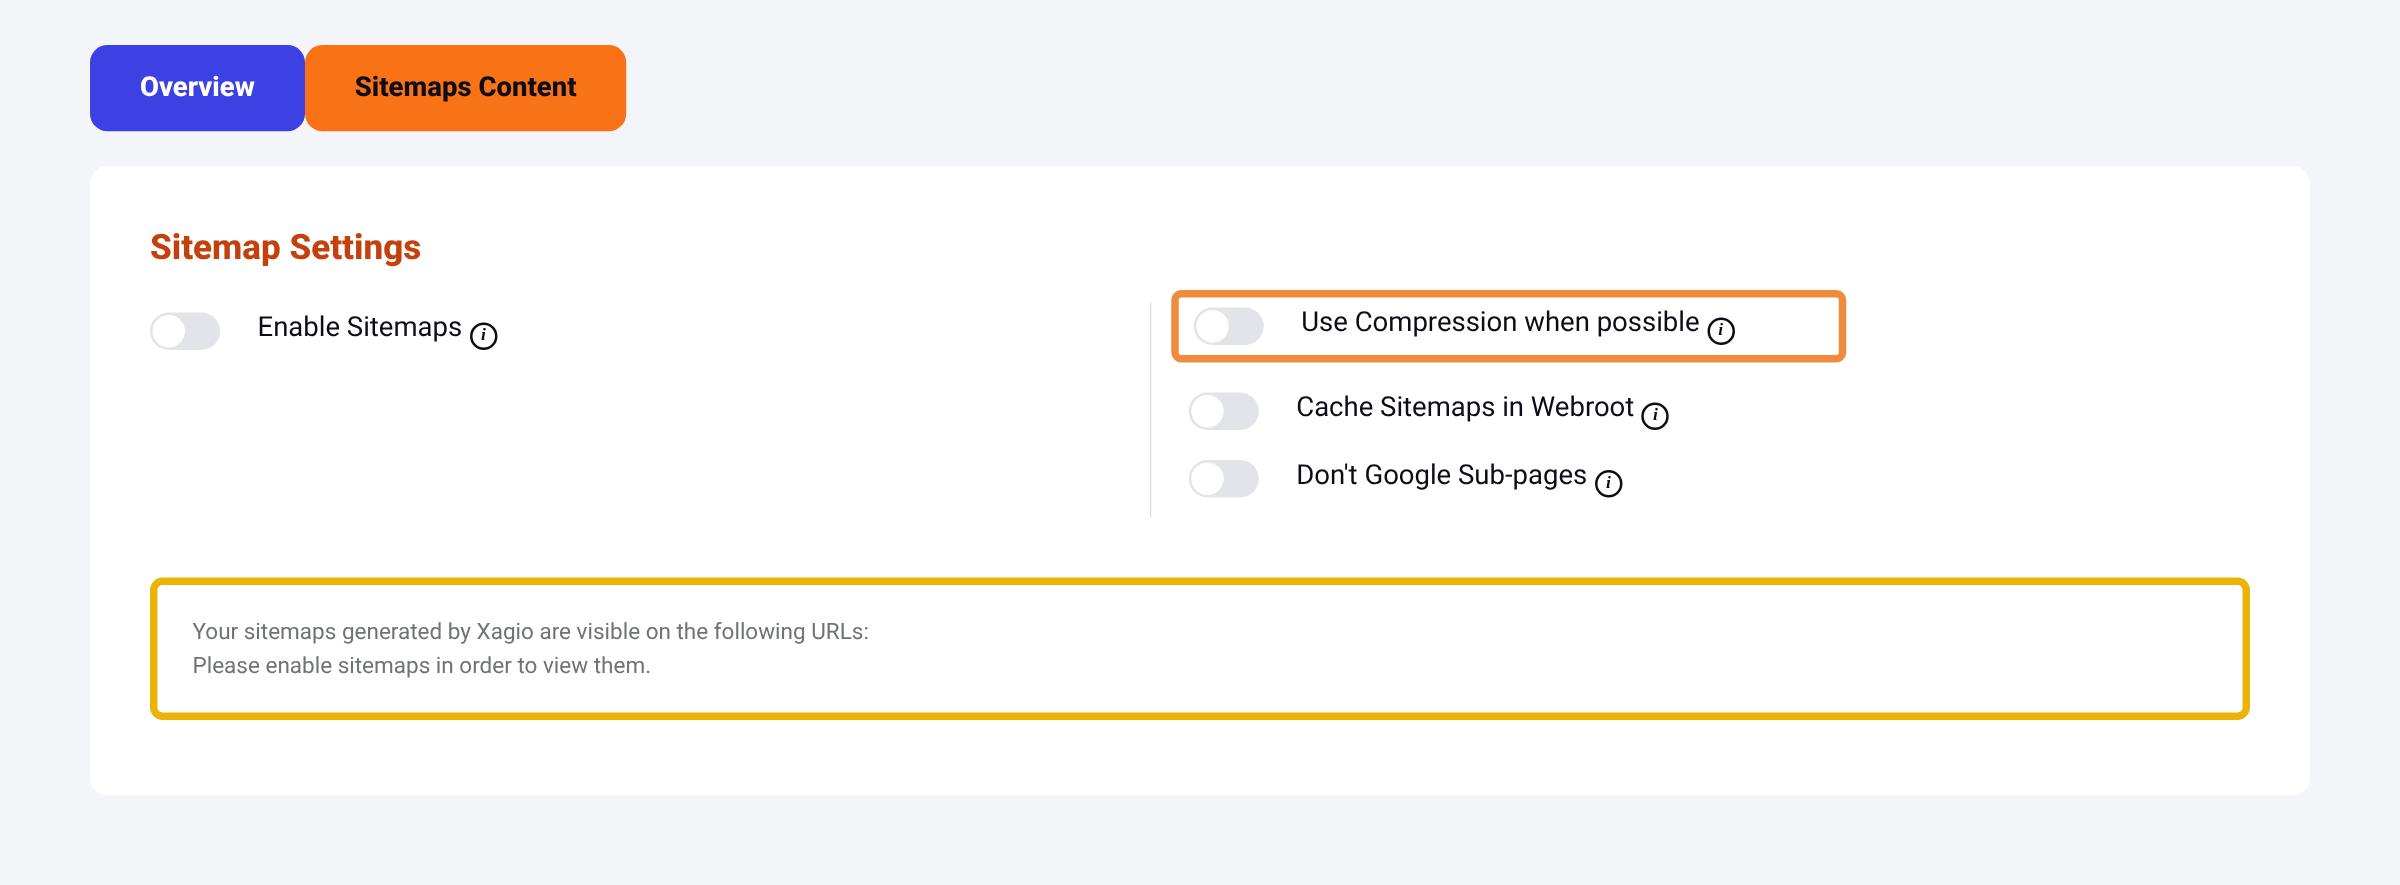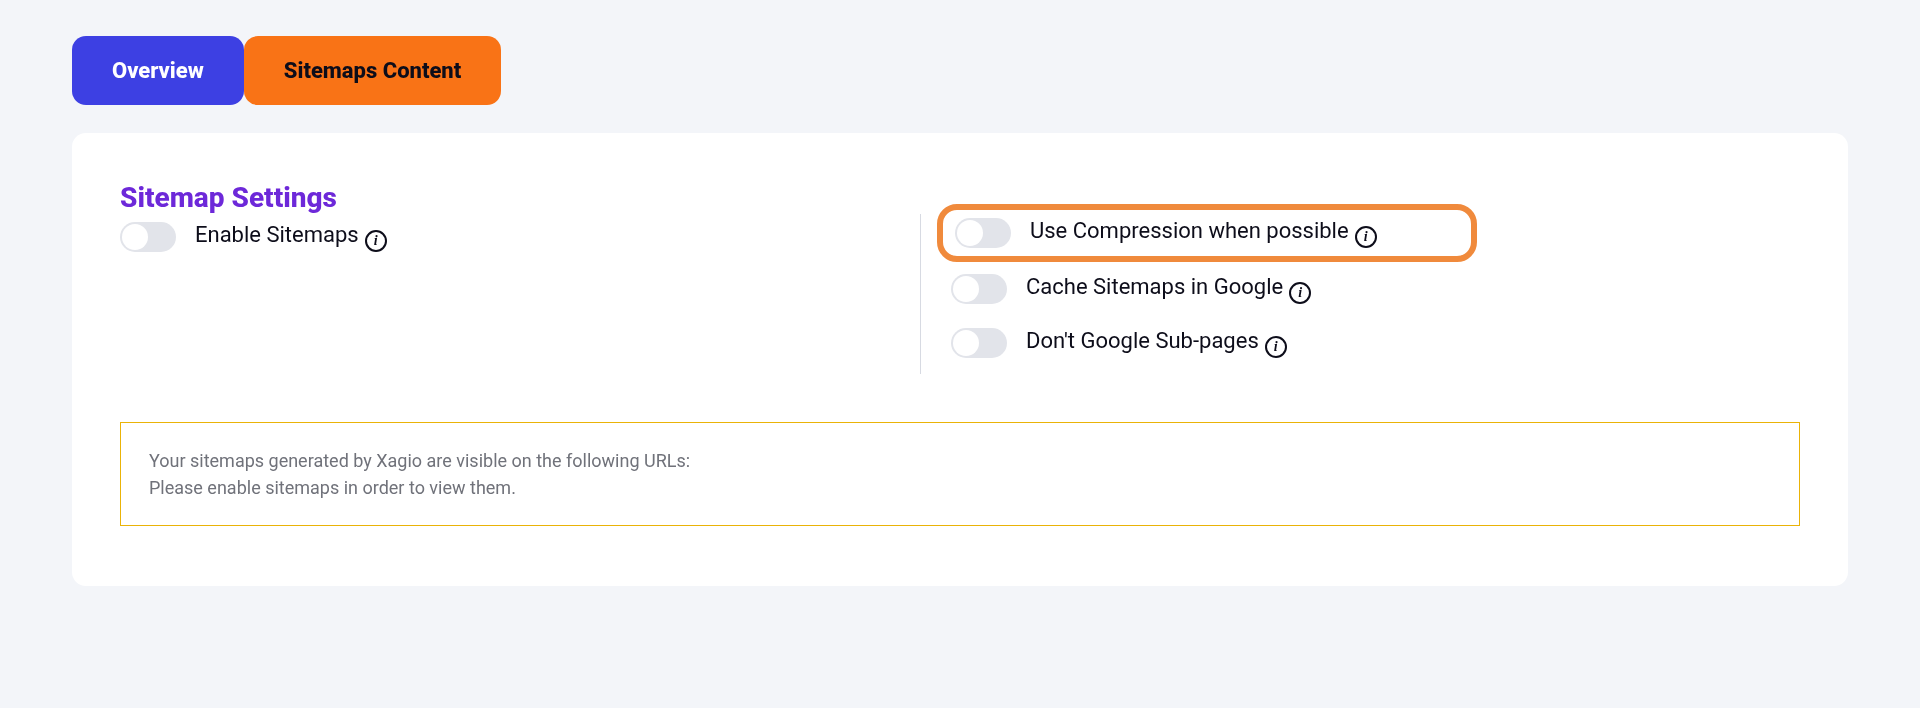--- a/index.html
+++ b/index.html
@@ -22,37 +22,38 @@
     .tab-active { background: #3d40e3; color: #fff; }
     .tab-inactive { background: #f97316; color: #0d0d1a; }
     .card {
       background: #fff;
       border-radius: 14px;
       padding: 48px 48px 60px 48px;
     }
     .card h2 {
       font-size: 28px;
       font-weight: 800;
-      color: #6d28d9;
+      color: #c2410c;
+      margin-bottom: 28px;
     }
     .settings-row { display: flex; align-items: stretch; }
     .col-left { flex: 0 0 800px; }
     .col-right { flex: 1; padding-left: 30px; border-left: 1px solid #d7dae2; }
     .setting {
       display: flex;
       align-items: center;
-      gap: 19px;
+      gap: 30px;
       padding: 8px 0;
       margin-bottom: 8px;
     }
     .setting-highlight {
       border: 6px solid #f08a3c;
-      border-radius: 20px;
+      border-radius: 8px;
       padding: 8px 12px;
-      margin: -10px -10px 4px -14px;
+      margin: -10px -10px 16px -14px;
       width: 540px;
     }
     .toggle {
       width: 56px;
       height: 30px;
       border-radius: 30px;
       background: #e2e4ea;
       position: relative;
       cursor: pointer;
       flex: 0 0 56px;
@@ -79,22 +80,22 @@
       font-size: 14px;
       line-height: 1;
       font-weight: 700;
       font-style: italic;
       font-family: Georgia, "Times New Roman", serif;
       margin-left: 6px;
       vertical-align: -3px;
     }
     .notice {
       margin-top: 48px;
-      border: 1px solid #eab308;
-      border-radius: 0;
+      border: 6px solid #eab308;
+      border-radius: 10px;
       padding: 24px 28px;
       color: #70727a;
       font-size: 18px;
       line-height: 1.5;
     }
   </style>
 </head>
 <body>
 
 <div class="tabs">
@@ -123,21 +124,21 @@
       <div class="setting setting-highlight">
         <div class="toggle"></div>
         <span class="setting-label">
           <span>Use Compression when possible</span><span class="info-icon">i</span>
         </span>
       </div>
 
       <div class="setting">
         <div class="toggle"></div>
         <span class="setting-label">
-          <span>Cache Sitemaps in Google</span><span class="info-icon">i</span>
+          <span>Cache Sitemaps in Webroot</span><span class="info-icon">i</span>
         </span>
       </div>
 
       <div class="setting">
         <div class="toggle"></div>
         <span class="setting-label">
           <span>Don't Google Sub-pages</span><span class="info-icon">i</span>
         </span>
       </div>
 

